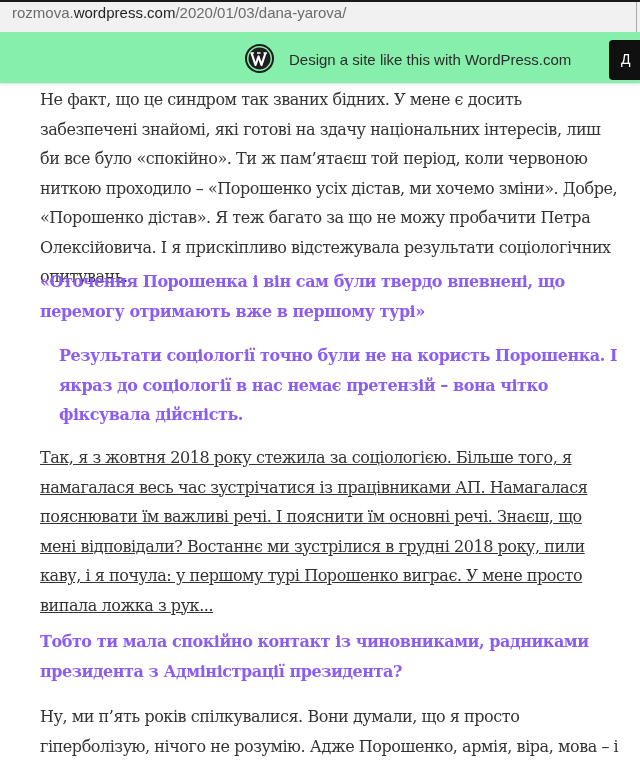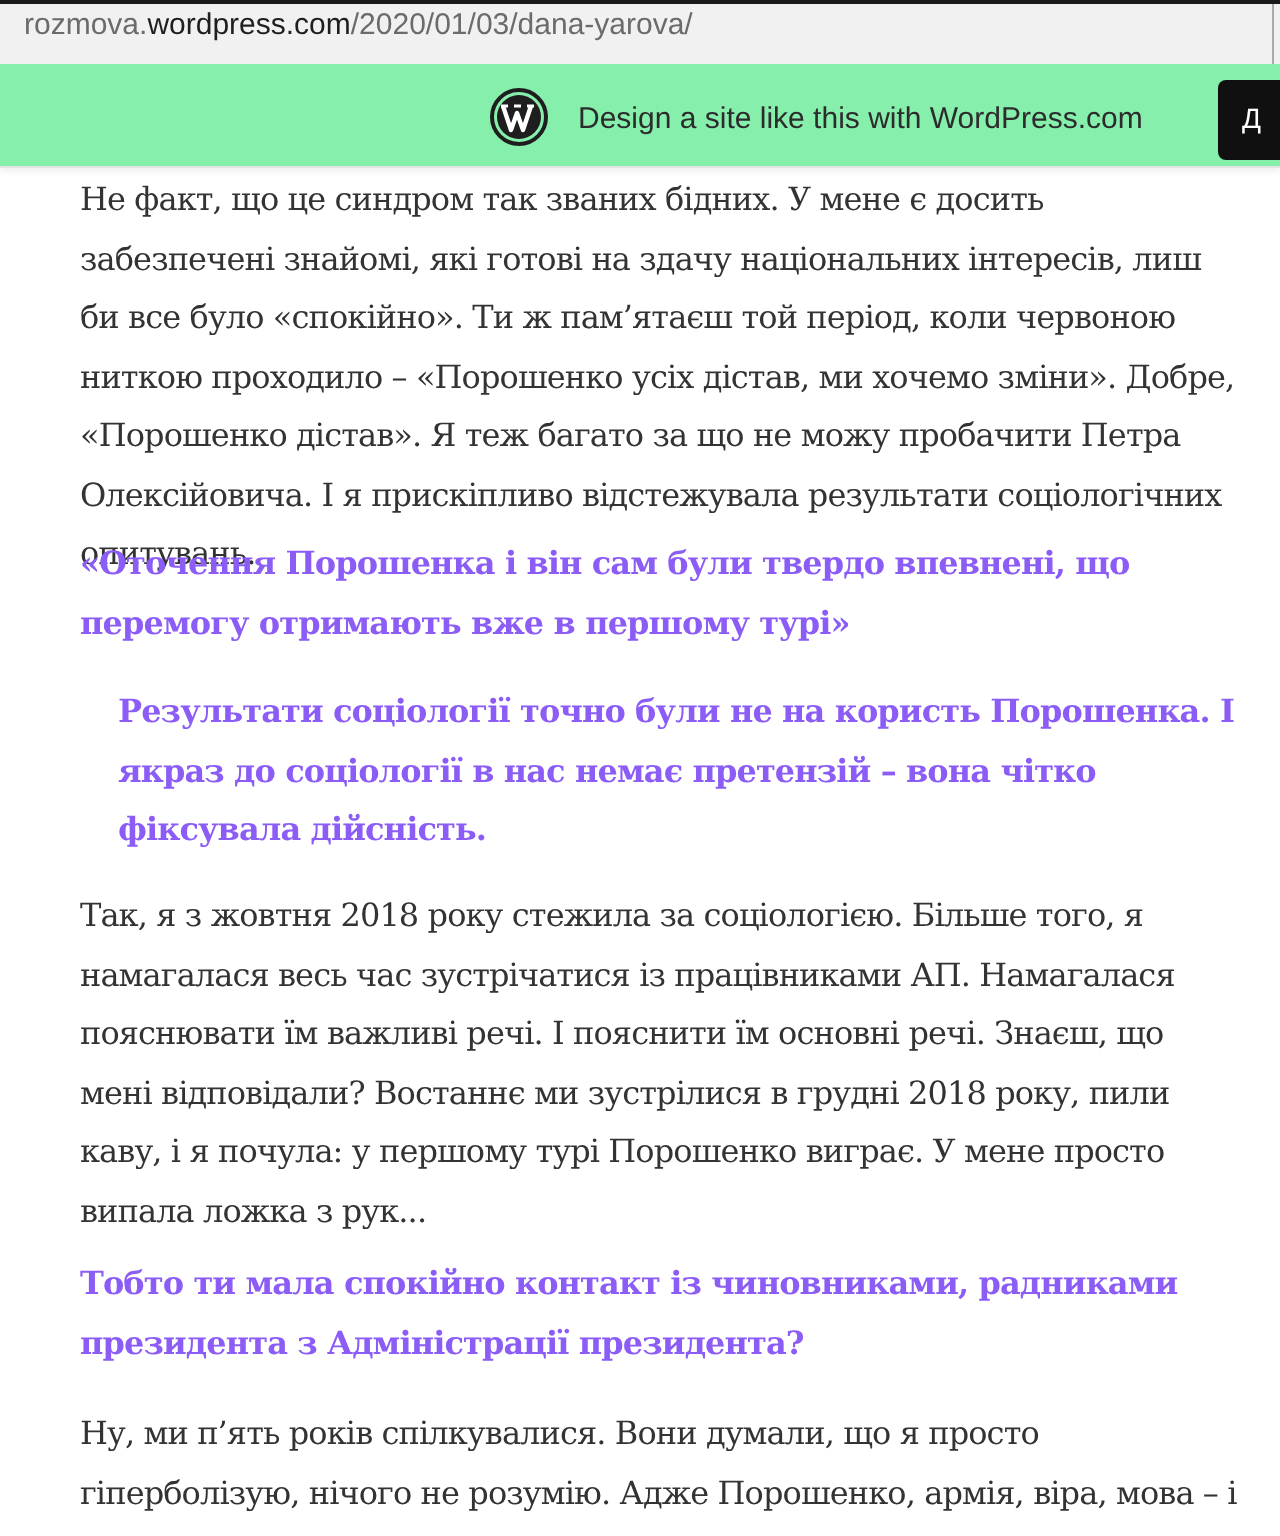--- a/index.html
+++ b/index.html
@@ -52,21 +52,21 @@
     .article p {
       font-size: 16px;
       line-height: 29.5px;
       letter-spacing: -0.45px;
       margin-bottom: 14px;
     }
     .article p.bold { font-weight: bold; color: #8b5cf6; }
     .p1 { position: absolute; top: 0; left: 0; width: 580px; }
     .q1 { position: absolute; top: 182px; left: 0; width: 560px; }
     .q2 { position: absolute; top: 256px; left: 0; width: 580px; margin-left: 19px; }
-    .p2 { position: absolute; top: 358px; left: 0; width: 580px; }
+    .p2 { position: absolute; top: 358px; left: 0; width: 580px; text-decoration: underline; }
     .q3 { position: absolute; top: 542px; left: 0; width: 580px; }
     .p3 { position: absolute; top: 617px; left: 0; width: 580px; }
   </style>
 </head>
 <body>
 
 <div class="address-bar">
   <div class="address-text">
     <span>rozmova.</span><span class="domain">wordpress.com</span><span>/2020/01/03/dana-yarova/</span>
   </div>

